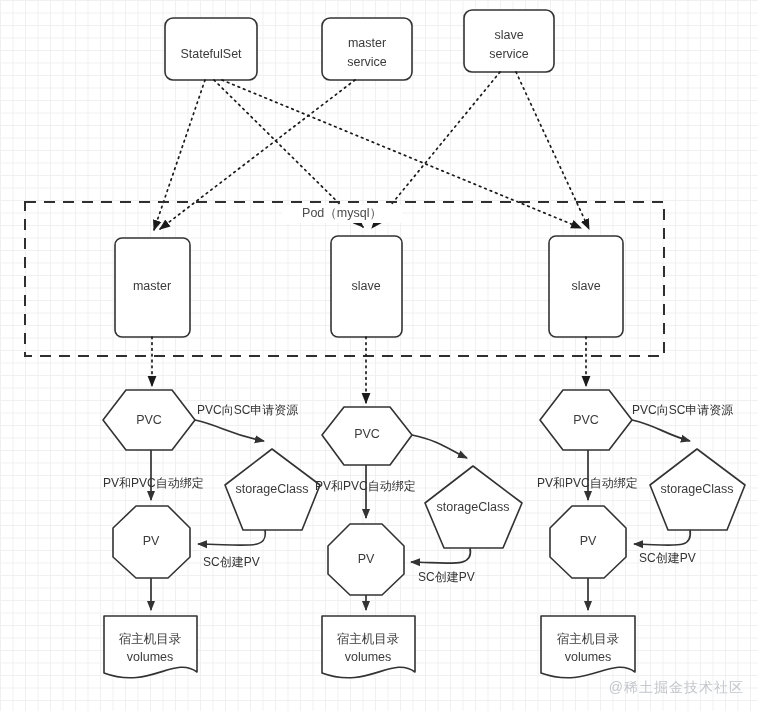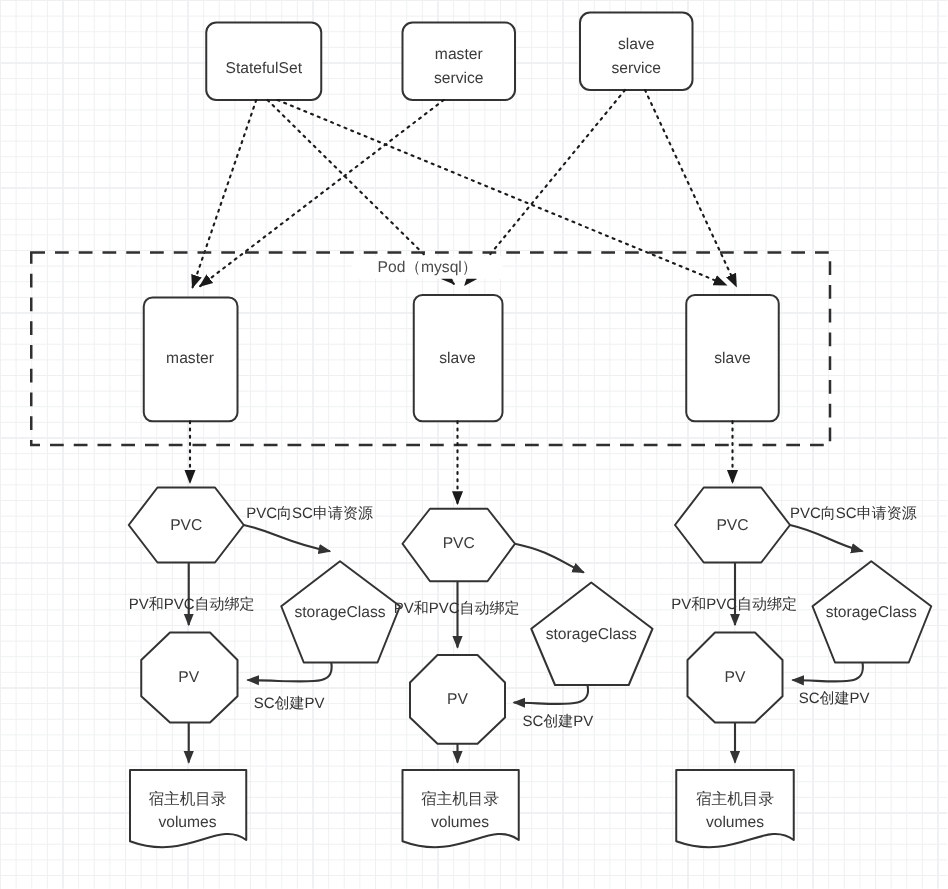--- a/index.html
+++ b/index.html
@@ -261,13 +261,14 @@
       <text class="edge-label" x="537" y="484">PV和PVC自动绑定</text>
 
       <path class="solid-edge" d="M 690 530 C 693 550 675 545 634 544" marker-end="url(#arrow-solid)"></path>
       <text class="edge-label" x="639" y="559">SC创建PV</text>
 
       <path class="solid-edge" d="M 588 578 L 588 610" marker-end="url(#arrow-solid)"></path>
     </g>
 
   </svg>
 
+  <div class="watermark">@稀土掘金技术社区</div>
 </div>
 
 </body></html>

